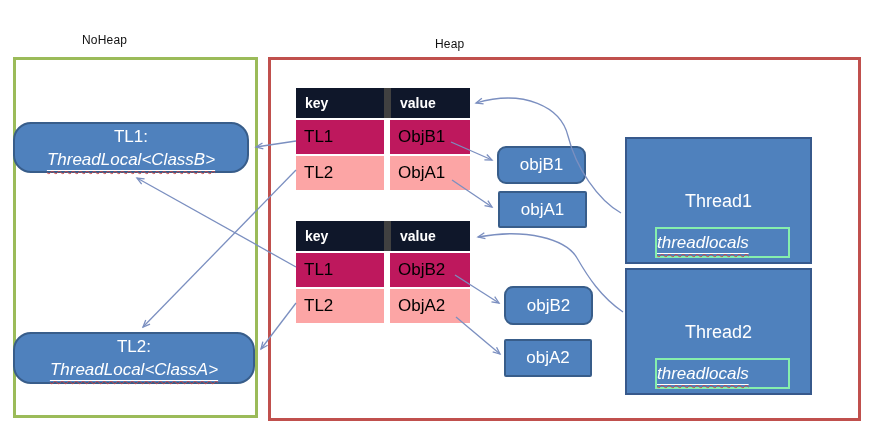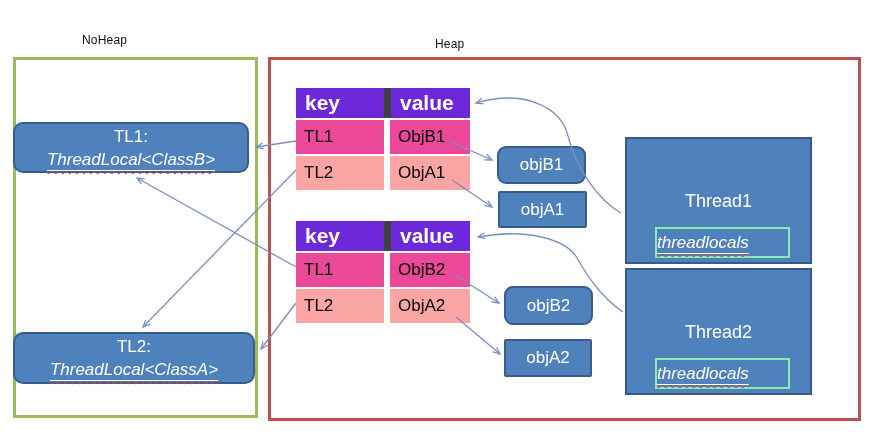--- a/index.html
+++ b/index.html
@@ -7,21 +7,21 @@
          font-family:"Liberation Sans",sans-serif;background:#ffffff;}
 
   .region-label{position:absolute;font-size:12px;color:#111;letter-spacing:0.2px;}
   .region{position:absolute;background:transparent;}
   .region.noheap{left:13px;top:57px;width:239px;height:355px;border:3px solid #9bbb59;}
   .region.heap{left:268px;top:57px;width:587px;height:358px;border:3px solid #c0504d;}
 
   .bluebox{position:absolute;background:#4f81bd;border:2px solid #385d8a;color:#ffffff;
            box-sizing:border-box;display:flex;flex-direction:column;align-items:center;
            justify-content:center;text-align:center;z-index:3;}
-  .tlbox{border-radius:10px;font-size:17px;line-height:23px;}
+  .tlbox{border-radius:18px;font-size:17px;line-height:23px;}
   .tlbox .t1{font-size:17px;}
   .objbox{font-size:17px;}
   .objbox.rounded{border-radius:9px;}
   .objbox.square{border-radius:2px;}
 
   .tl1{left:13px;top:122px;width:236px;height:51px;}
   .tl2{left:13px;top:332px;width:242px;height:52px;}
 
   .obj-objb1{left:497px;top:146px;width:89px;height:38px;}
   .obj-obja1{left:498px;top:191px;width:89px;height:37px;}
@@ -40,29 +40,29 @@
 
   
   .sq-outer{text-decoration:underline wavy #cc4444;text-underline-offset:5px;
             text-decoration-thickness:1px;font-style:italic;}
   .sq-inner{text-decoration:underline solid #ffffff;text-decoration-thickness:1px;}
 
   
   .dtable{position:absolute;width:174px;z-index:2;}
   .dtable.t1{left:296px;top:88px;}
   .dtable.t2{left:296px;top:221px;}
-  .hrow{display:flex;height:30px;background:#6d28d9;color:#fff;font-weight:bold;font-size:21px;}
+  .hrow{display:flex;height:30px;background:#0f172a;color:#fff;font-weight:bold;font-size:14px;}
   .hcell{line-height:30px;padding-left:9px;box-sizing:border-box;}
   .hcell.k{width:88px;}
   .hcell.v{flex:1;border-left:7px solid #404040;}
   .drow{display:flex;height:34px;margin-top:2px;font-size:17px;color:#000;}
   .dcell{line-height:34px;padding-left:8px;box-sizing:border-box;}
   .dcell.k{width:88px;margin-right:6px;}
   .dcell.v{flex:1;}
-  .row-odd .dcell{background:#ec4899;}
+  .row-odd .dcell{background:#be185d;}
   .row-even .dcell{background:#fca5a5;}
 
   .overlay{position:absolute;left:0;top:0;width:885px;height:435px;z-index:5;pointer-events:none;}
   .overlay path{fill:none;stroke:#7b8fc0;stroke-width:1.3px;}
 </style>
 </head>
 <body>
 
 <div class="stage">
 

